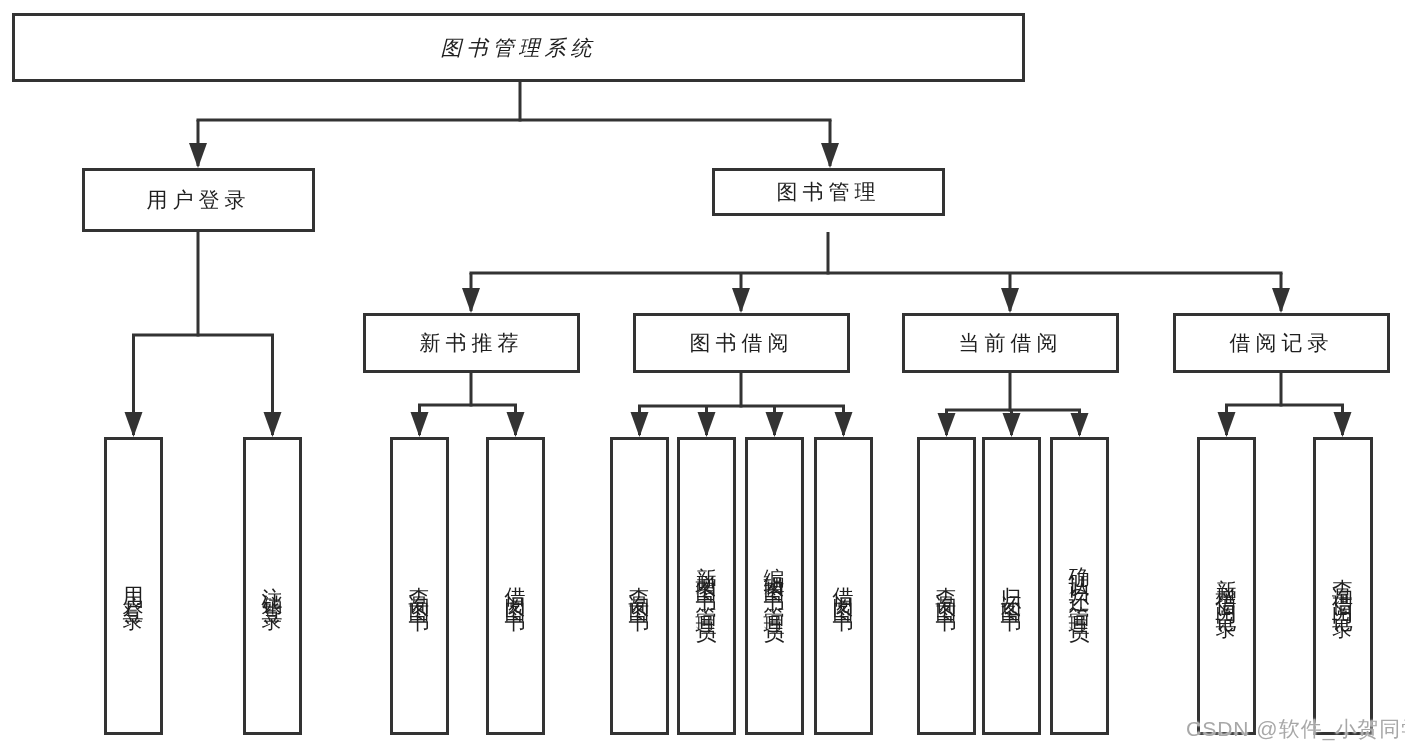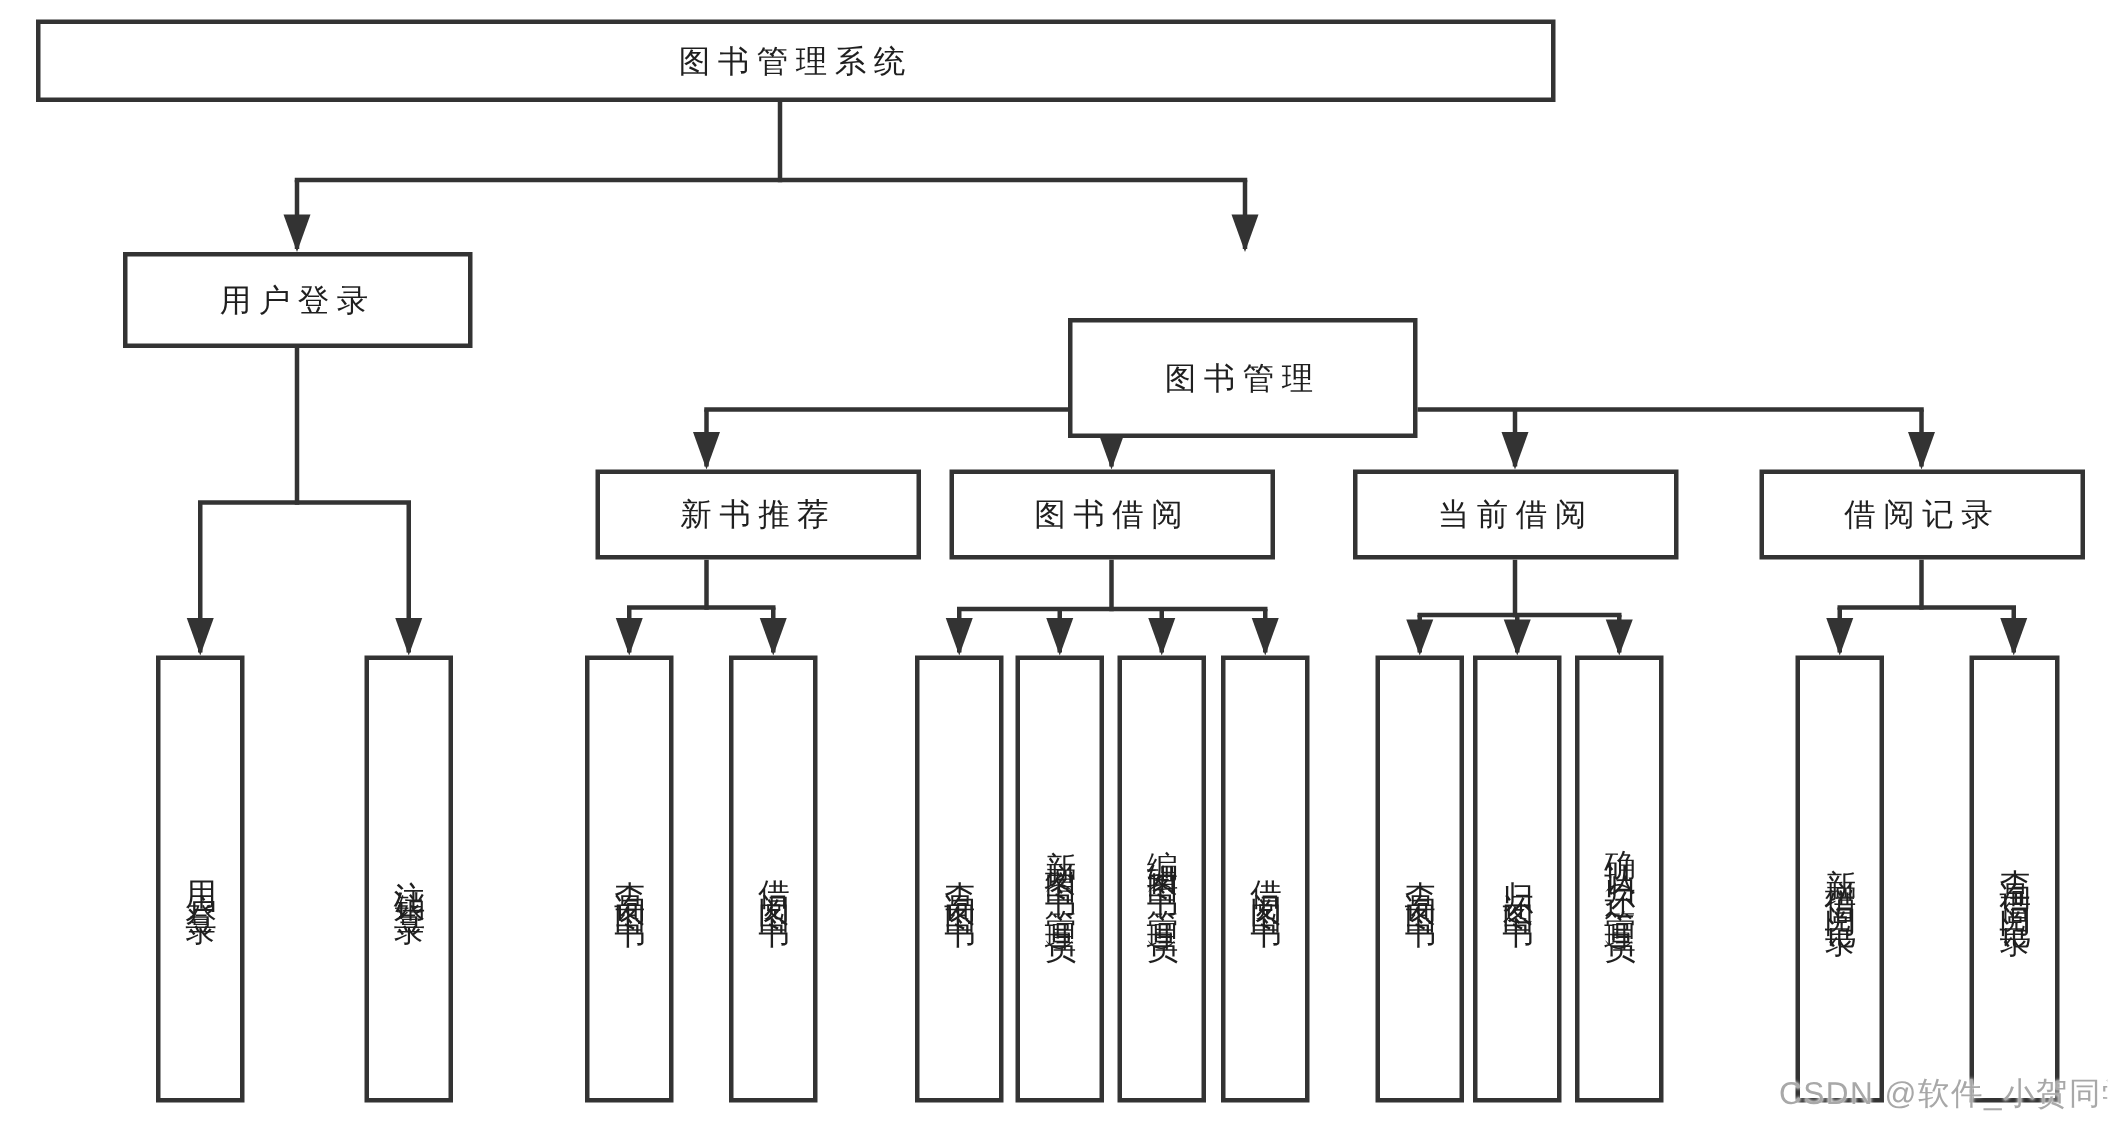--- a/index.html
+++ b/index.html
@@ -111,26 +111,26 @@
       <polygon points="765.5,412 783.5,412 774.5,437"></polygon>
       <polygon points="834.5,412 852.5,412 843.5,437"></polygon>
       <polygon points="937.5,413 955.5,413 946.5,437"></polygon>
       <polygon points="1002.5,413 1020.5,413 1011.5,437"></polygon>
       <polygon points="1070.5,413 1088.5,413 1079.5,437"></polygon>
       <polygon points="1217.5,412 1235.5,412 1226.5,437"></polygon>
       <polygon points="1333.5,412 1351.5,412 1342.5,437"></polygon>
     </g>
   </svg>
 
-  <div class="box" style="left:24px;top:13px;width:1013px;height:55px;">图书管理系统</div>
+  <div class="box" style="left:12px;top:13px;width:1013px;height:69px;font-style:italic;">图书管理系统</div>
 
   <div class="box" style="left:82px;top:168px;width:233px;height:64px;">用户登录</div>
-  <div class="box" style="left:712px;top:168px;width:233px;height:80px;margin-top:44px;">图书管理</div>
+  <div class="box" style="left:712px;top:168px;width:233px;height:48px;">图书管理</div>
 
-  <div class="box" style="left:363px;top:313px;width:217px;height:60px;margin-left:34px;">新书推荐</div>
+  <div class="box" style="left:363px;top:313px;width:217px;height:60px;">新书推荐</div>
   <div class="box" style="left:902px;top:313px;width:217px;height:60px;">当前借阅</div>
   <div class="box" style="left:633px;top:313px;width:217px;height:60px;">图书借阅</div>
   <div class="box" style="left:1173px;top:313px;width:217px;height:60px;">借阅记录</div>
 
   <div class="box leaf" style="left:104px;top:437px;width:59px;height:298px;">用户登录</div>
   <div class="box leaf" style="left:243px;top:437px;width:59px;height:298px;">注销登录</div>
 
   <div class="box leaf" style="left:390px;top:437px;width:59px;height:298px;">查询图书</div>
   <div class="box leaf" style="left:486px;top:437px;width:59px;height:298px;">借阅图书</div>
 

